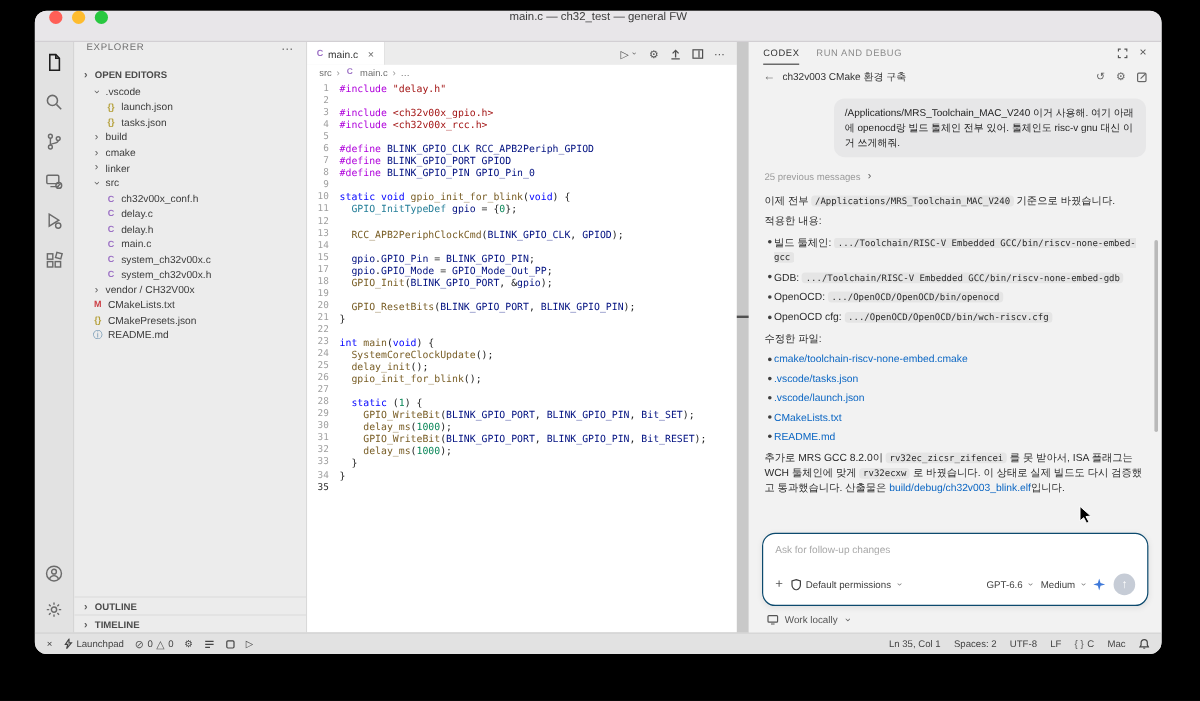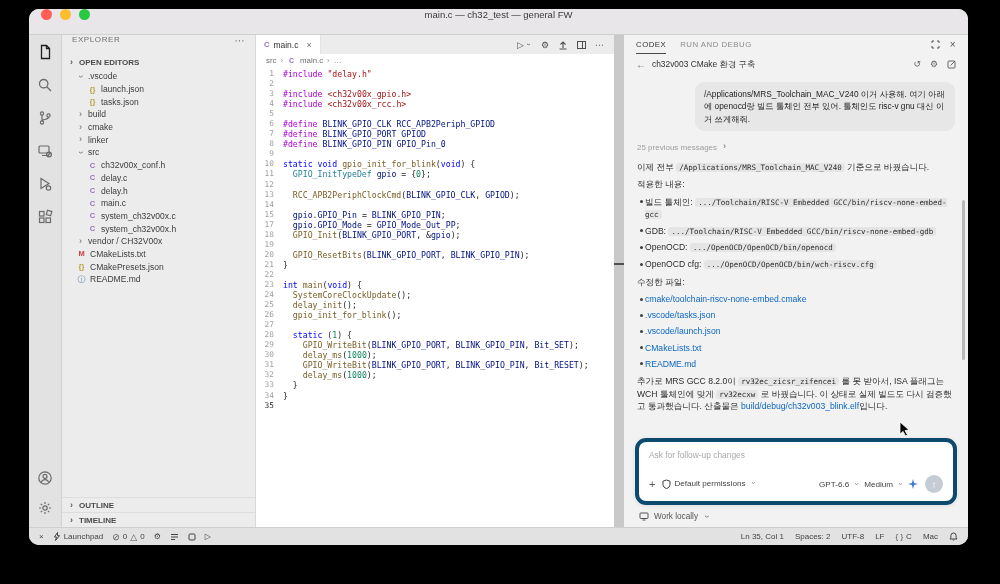--- a/index.html
+++ b/index.html
@@ -66,24 +66,24 @@
   .panel-sub-icons{margin-left:auto;display:flex;gap:9px;align-items:center;color:#666;font-size:9px}
   .panel-content{flex:1;padding:8px 13px 0;overflow:hidden;font-size:8.6px;color:#2b2b2b;line-height:1.42}
   .bubble{margin-left:58px;background:#e7e7e8;border-radius:9px;padding:6px 9px;font-size:8.3px;line-height:1.5;color:#222}
   .prev{color:#9c9c9c;font-size:8px;margin:11px 0 7px;display:flex;align-items:flex-start;gap:4px}
   .cx-p{margin:5px 0}
   .cx-li{display:flex;gap:2px;margin:4px 0;padding-left:3px}
   .dot{width:3px;height:3px;border-radius:50%;background:#3f3f3f;margin-top:4.6px;flex:0 0 auto}
   .cx-li-c{flex:1;min-width:0}
   .chip{font-family:"DejaVu Sans Mono",monospace;font-size:7.5px;background:#e5e5e5;border-radius:3px;padding:0 3px}
   .link{color:#0b66c3}
-  .input-card{margin:4px 11px 0;background:#fff;border:4px solid #0c4a6e;border-radius:11px;box-shadow:0 1px 5px rgba(0,0,0,.08);padding:8px 10px;flex:0 0 auto}
+  .input-card{margin:4px 11px 0;background:#fff;border:1px solid #0c4a6e;border-radius:11px;box-shadow:0 1px 5px rgba(0,0,0,.08);padding:8px 10px;flex:0 0 auto}
   .placeholder{color:#a9a9a9;font-size:8.4px;margin-bottom:15px}
   .controls{display:flex;align-items:center;gap:5px;font-size:8.1px;color:#3f3f3f}
-  .ctrl{display:flex;align-items:flex-start;gap:3px}
+  .ctrl{display:flex;align-items:center;gap:3px}
   .ctrl .chev{font-size:8px;color:#777}
   .plus{font-size:11px;color:#555;margin-right:2px}
   .spacerflex{flex:1}
   .send{width:18px;height:18px;border-radius:50%;background:#c6ccd6;color:#fff;display:flex;align-items:center;justify-content:center;font-size:10px;margin-left:2px}
   .sparkle{color:#3f79d9}
   .worklocal{height:22px;display:flex;align-items:center;gap:5px;padding:0 15px;font-size:8.2px;color:#555;flex:0 0 auto}
   .panel-scrollbar{position:absolute;right:3px;top:165px;width:3px;height:160px;background:#b9b9b9;border-radius:2px}
   
   .statusbar{height:18px;background:#e2e2e2;border-top:1px solid #cfcfcf;display:flex;align-items:center;font-size:8px;color:#444;padding:0 10px;gap:9px;flex:0 0 auto}
   .sb-item{display:flex;align-items:center;gap:3px}

